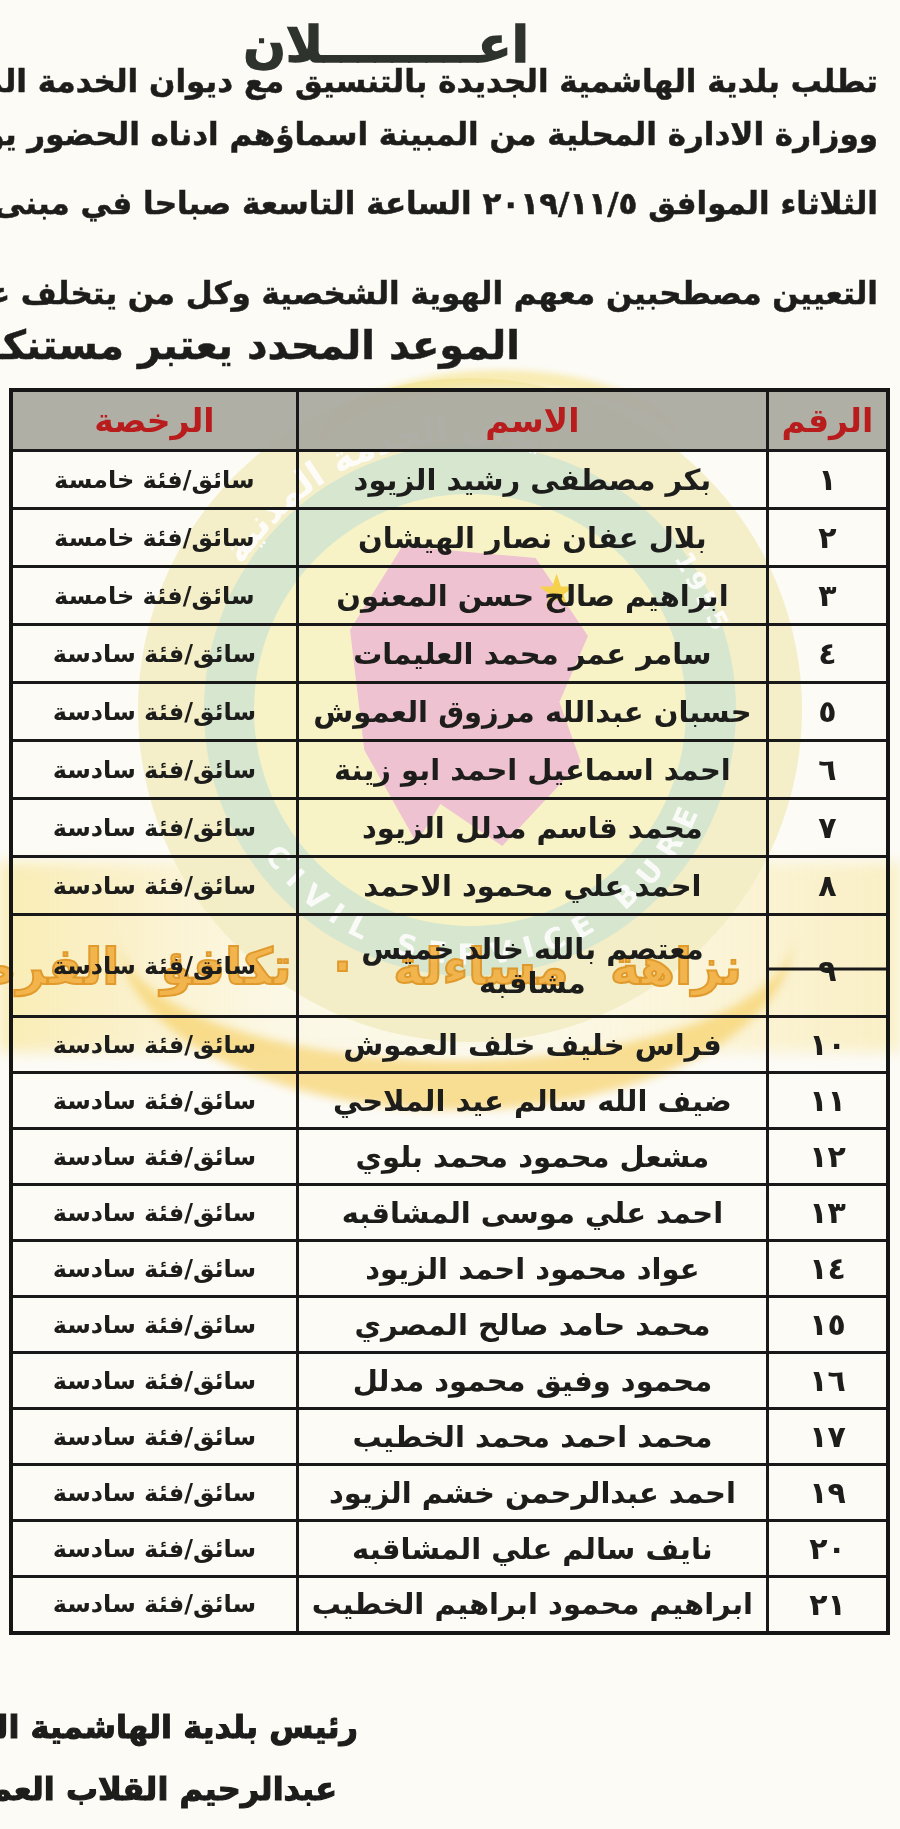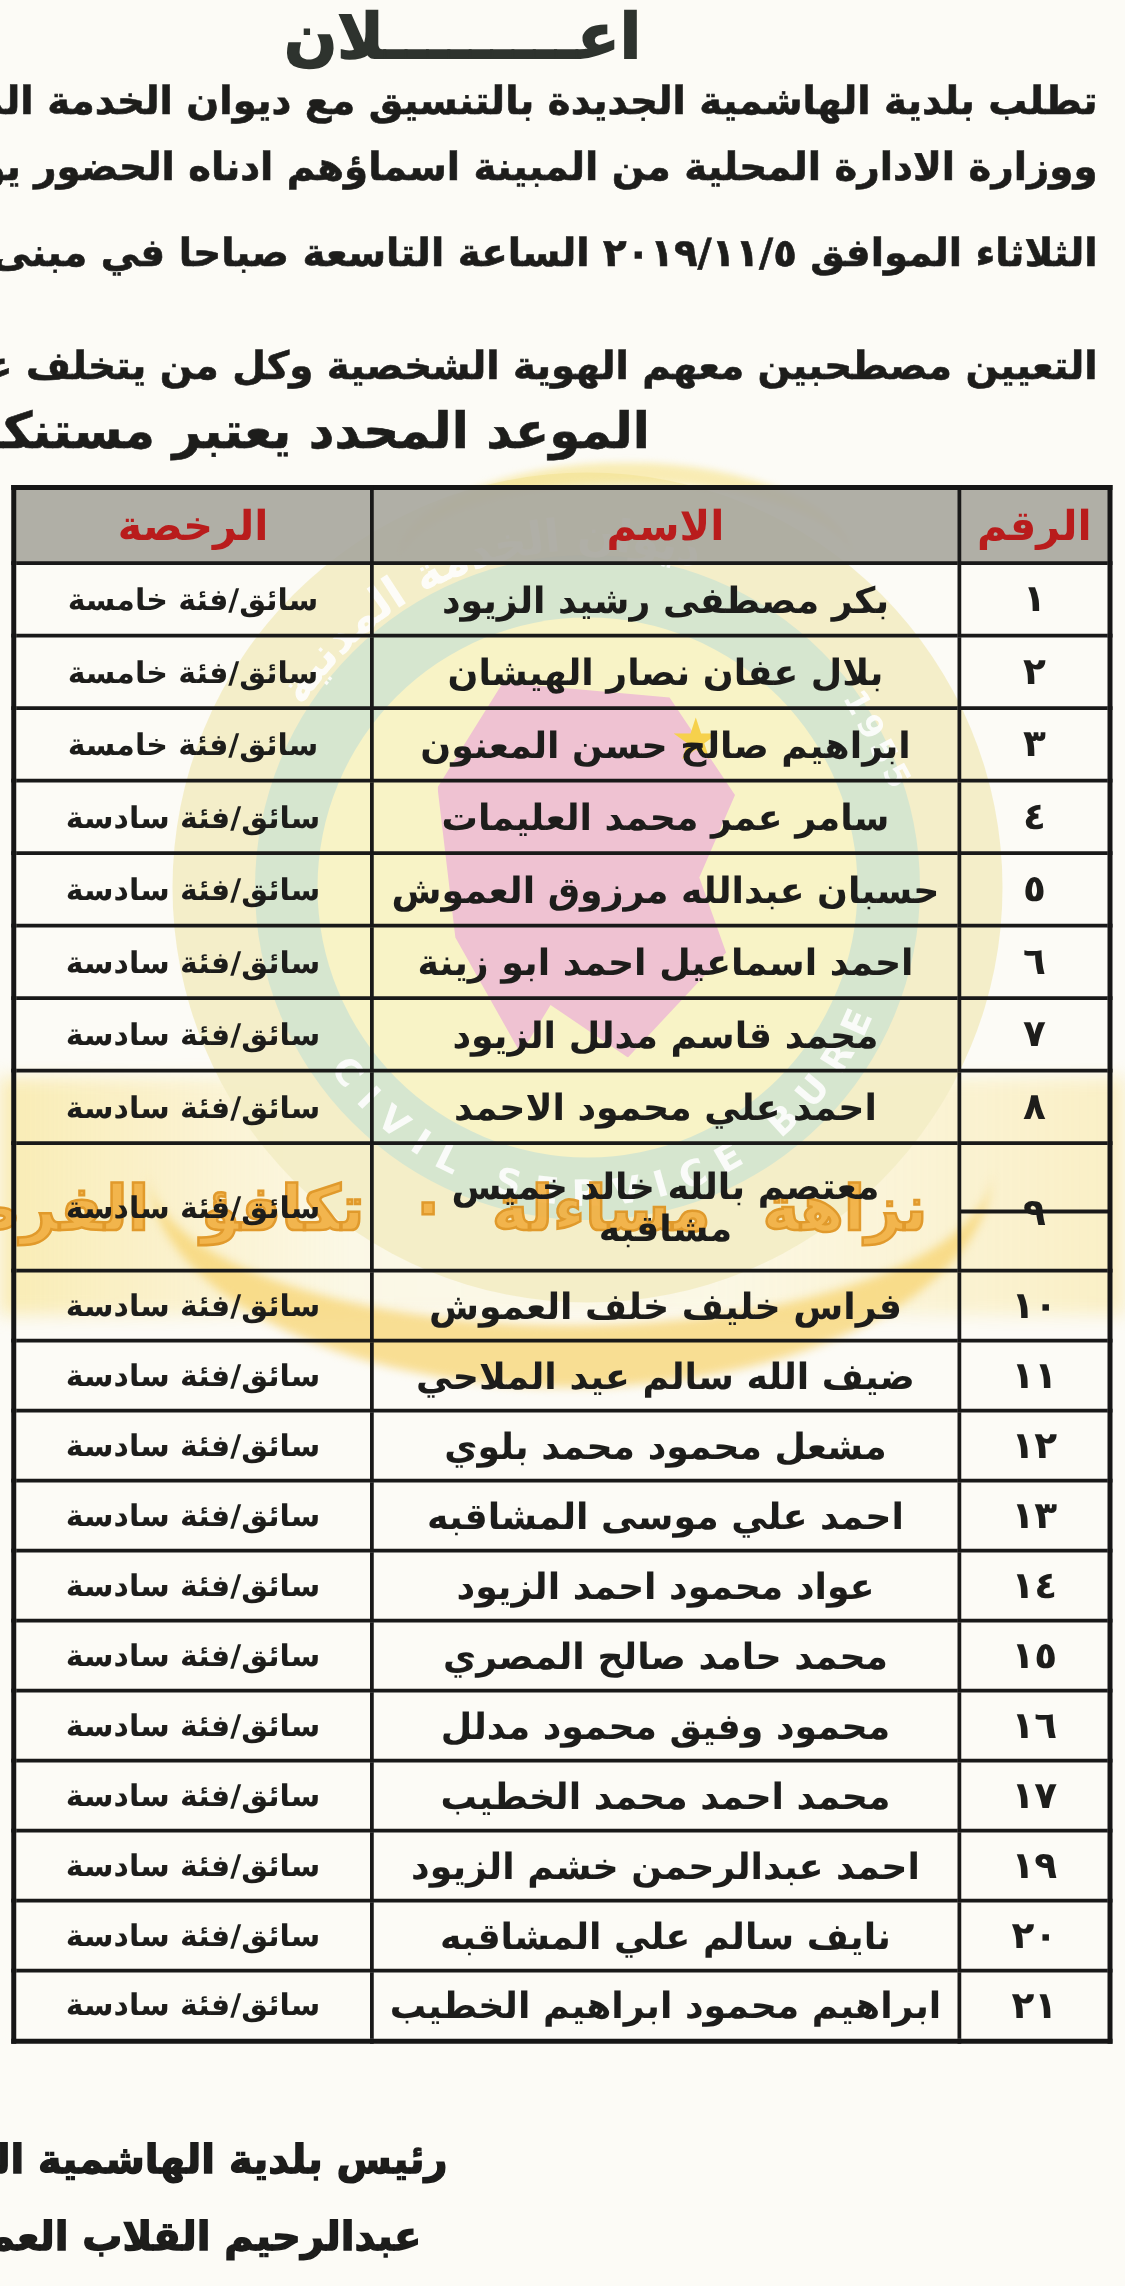--- a/index.html
+++ b/index.html
@@ -25,21 +25,21 @@
   .arc-en{font-size:29px;letter-spacing:12px;}
   .arc-year{font-size:26px;letter-spacing:4px;opacity:.8;}
   .crescent-bottom{position:absolute;left:118px;top:760px;width:676px;height:300px;border-radius:50%;
     border-bottom:50px solid rgba(246,210,106,.70);filter:blur(4px);}
   .crescent-top{position:absolute;left:318px;top:370px;width:366px;height:150px;border-radius:50%;
     border-top:16px solid rgba(246,224,126,.55);filter:blur(3px);}
   .slogan{position:absolute;left:126px;top:938px;width:616px;direction:rtl;text-align:center;
     font-size:50px;font-weight:bold;word-spacing:24px;color:#f2b042;
     -webkit-text-stroke:2px #df931f;opacity:.92;white-space:nowrap;}
   
-  .title{position:absolute;left:0;top:0;width:740px;margin:0;text-align:center;direction:rtl;
+  .title{position:absolute;left:0;top:0;width:740px;margin:16px;text-align:center;direction:rtl;
     font-size:50px;font-weight:bold;color:#2e332e;-webkit-text-stroke:1.4px #2e332e;letter-spacing:0;}
   .para-line{position:absolute;left:22px;width:856px;direction:rtl;font-size:31px;font-weight:bold;
     -webkit-text-stroke:.5px #222;white-space:nowrap;
     text-align:justify;text-align-last:justify;text-justify:inter-word;line-height:46px;}
   .para-line.l1{top:58px;}.para-line.l2{top:111px;}.para-line.l3{top:180px;}
   .para-line.l4{top:217px;}.para-line.l5{top:270px;}
   .para-last{position:absolute;top:322px;right:380px;direction:rtl;font-size:40px;font-weight:bold;
     -webkit-text-stroke:.5px #222;white-space:nowrap;}
   
   .tbl-wrap{position:absolute;left:9px;top:388px;}

